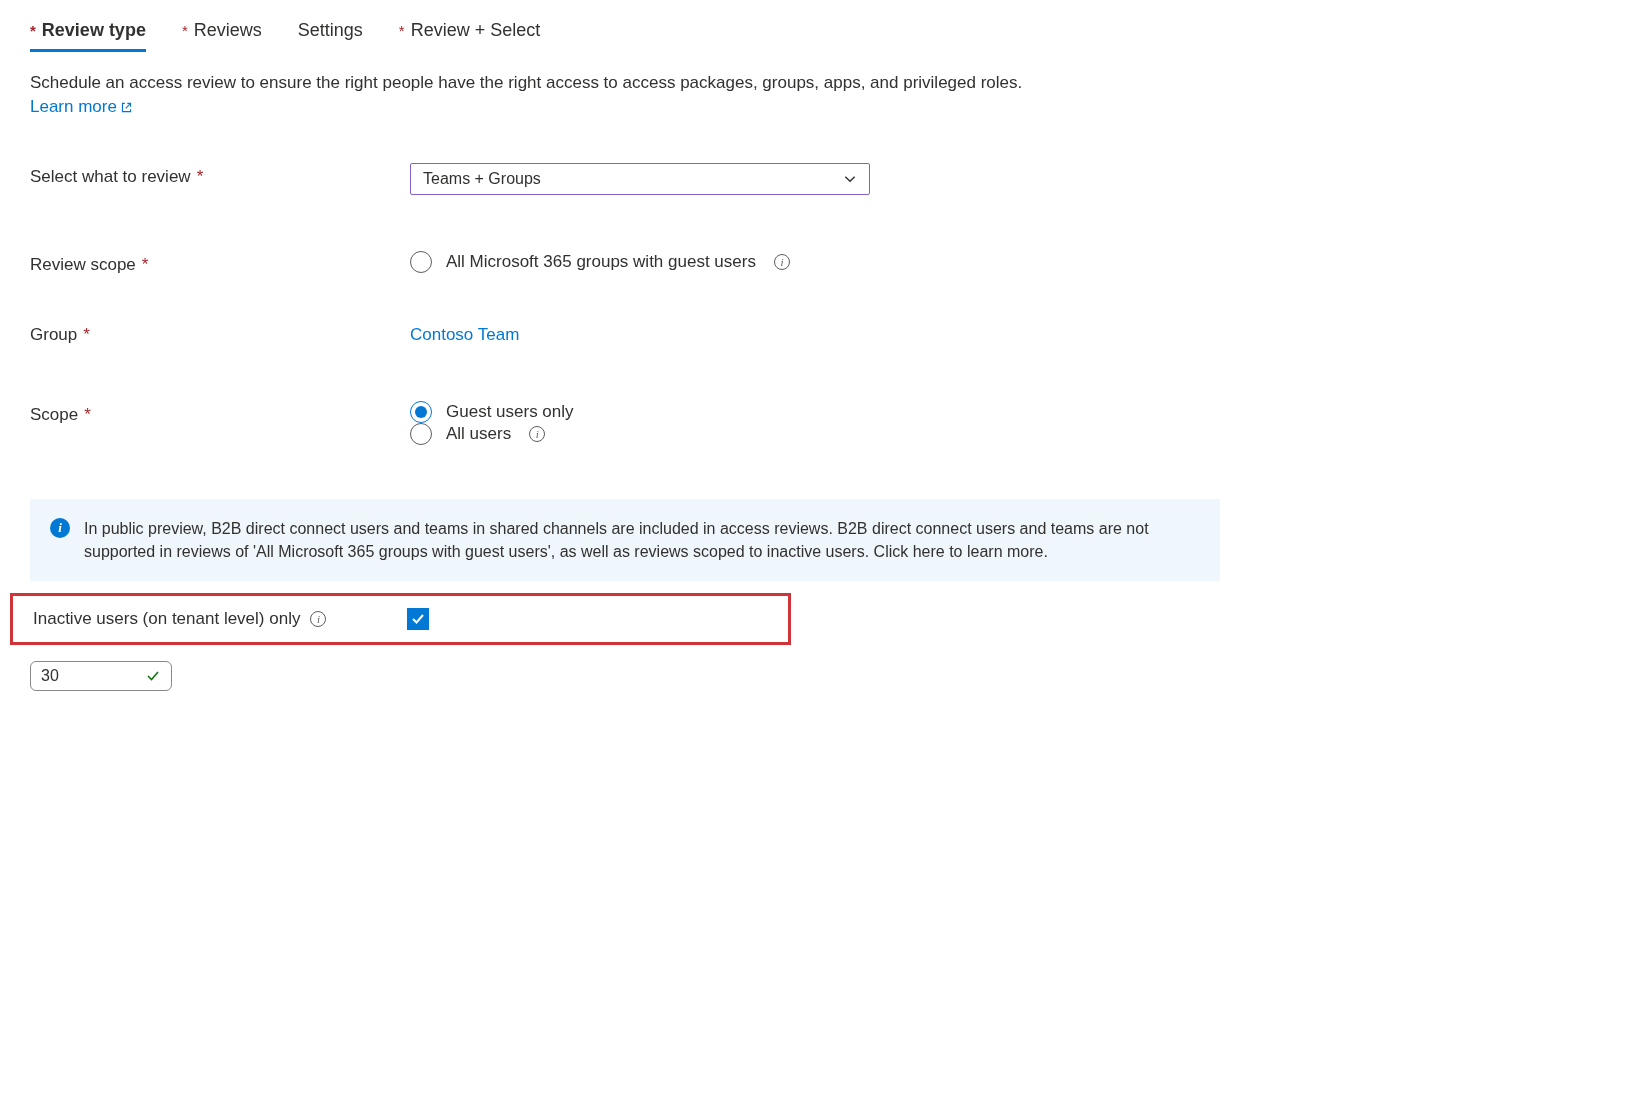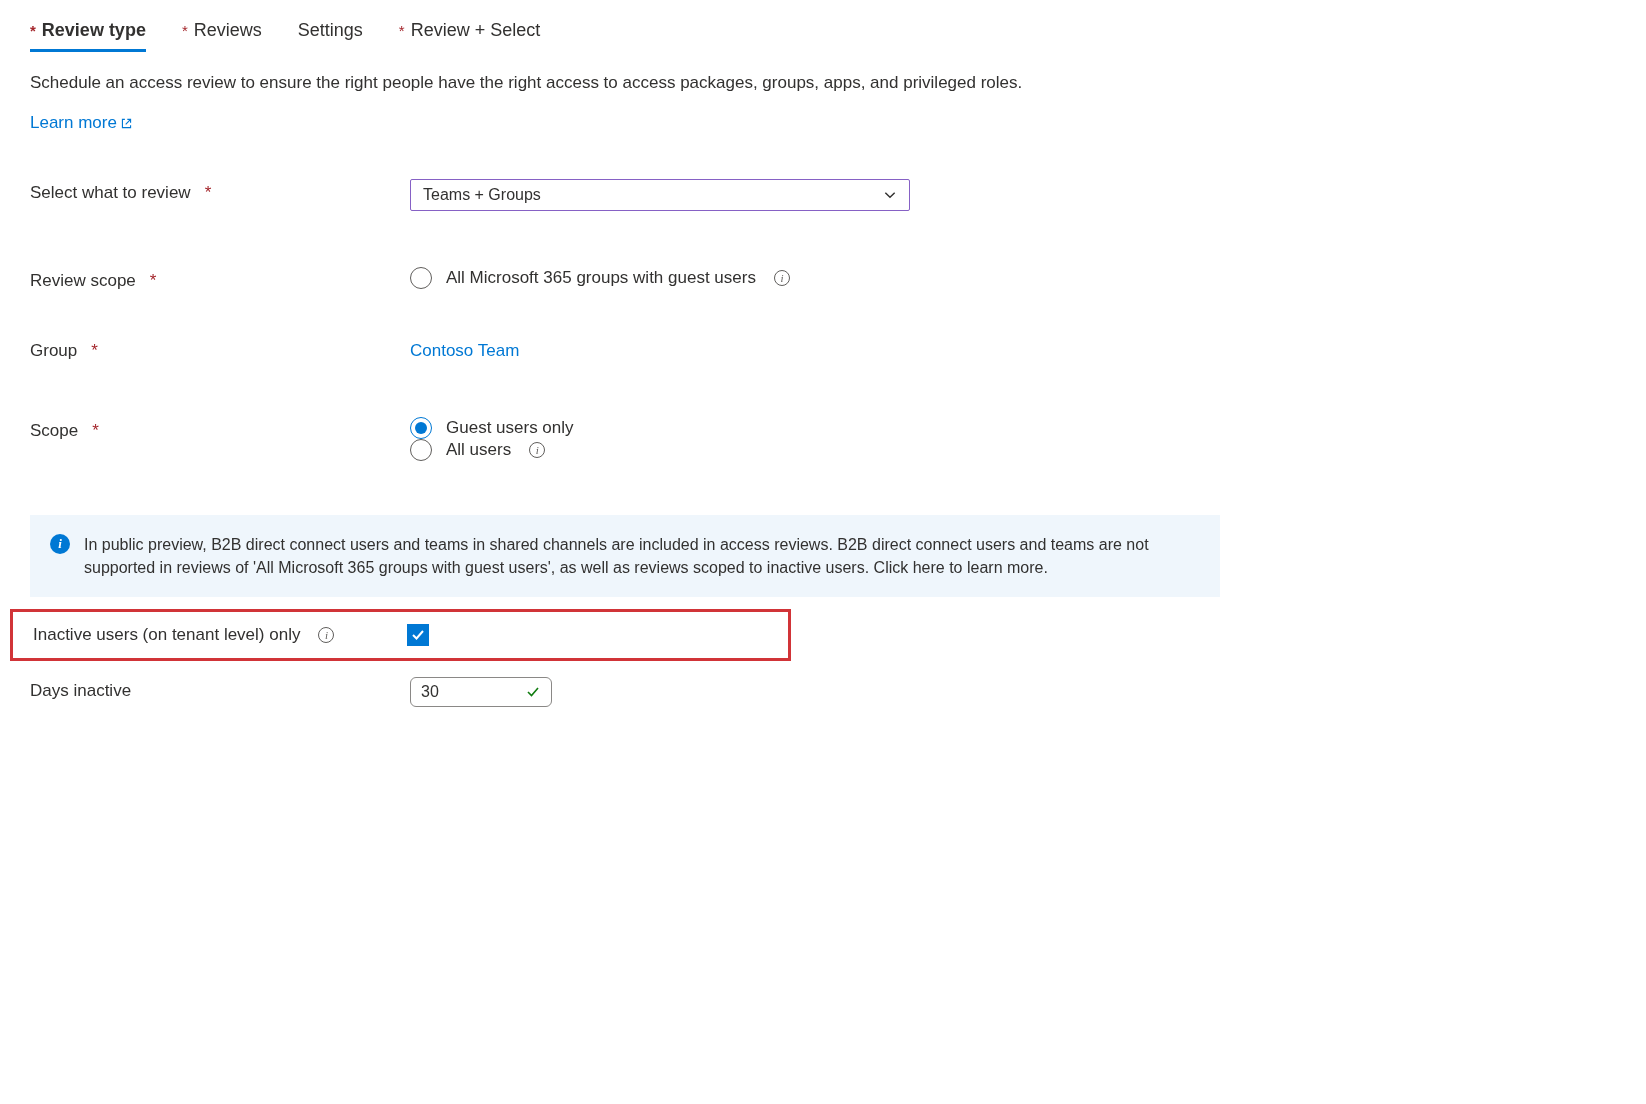--- a/index.html
+++ b/index.html
@@ -30,21 +30,21 @@
       font-weight: 600;
       border-bottom-color: #0078d4;
     }
     .tab .ast {
       color: #a4262c;
       font-size: 15px;
       margin-right: 2px;
     }
     .description {
       font-size: 17px;
-      margin-bottom: 20px;
+      margin-bottom: 4px;
     }
     .learn-more {
       color: #0078d4;
       text-decoration: none;
       display: inline-flex;
       align-items: center;
       gap: 3px;
       font-size: 17px;
     }
     .ext-icon { width: 13px; height: 13px; }
@@ -54,26 +54,26 @@
       align-items: flex-start;
       margin-bottom: 16px;
     }
     .label-col {
       width: 380px;
       flex-shrink: 0;
       padding-top: 4px;
       font-size: 17px;
       display: flex;
       align-items: center;
-      gap: 14px;
+      gap: 6px;
     }
     .label-col .req { color: #a4262c; }
     .control-col { flex: 1; }
     .select-box {
-      width: 500px;
+      width: 460px;
       border: 1px solid #8661c5;
       border-radius: 2px;
       padding: 6px 12px;
       display: flex;
       justify-content: space-between;
       align-items: center;
       font-size: 16px;
       background: #fff;
       cursor: pointer;
     }
@@ -279,23 +279,20 @@
       <span class="info-icon">i</span>
     </div>
     <div class="checkbox">
       <svg viewBox="0 0 14 14" fill="none" stroke="#fff" stroke-width="2">
           <path d="M2 7l3.5 3.5L12 3"></path>
         </svg>
     </div>
   </div>
 
   <div class="row" style="margin-top:16px;">
-    <div class="label-col">
-      <span>Days inactive</span>
-    </div>
     <div class="control-col">
       <div class="num-input">
         <span>30</span>
         <svg class="check-glyph" viewBox="0 0 16 16" fill="none" stroke="#107c10" stroke-width="1.6">
             <path d="M3 8l3.5 3.5L13 4"></path>
           </svg>
       </div>
     </div>
   </div>
 

